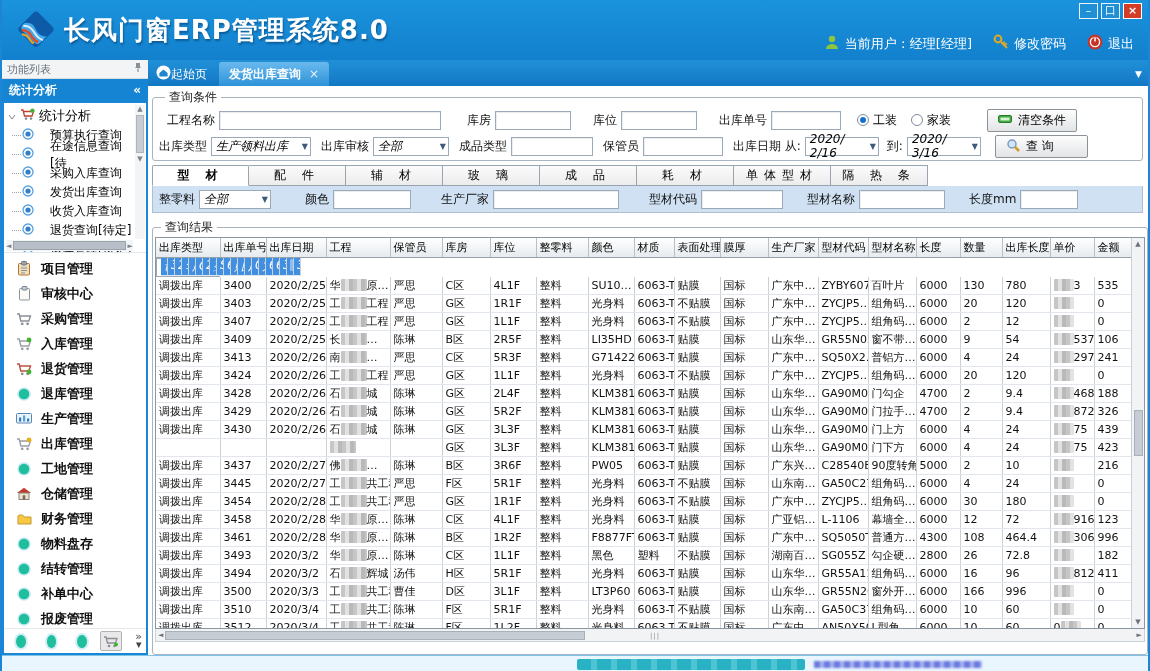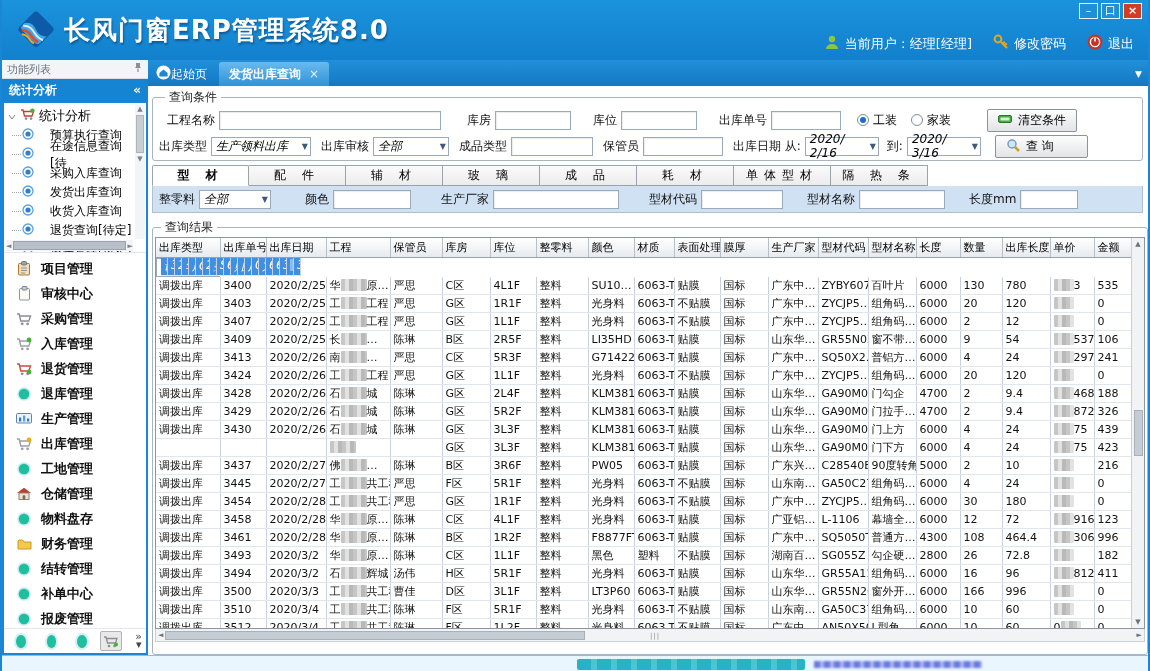--- a/index.html
+++ b/index.html
@@ -319,33 +319,33 @@
                 <svg width="16" height="13">
                   <path d="M1 6 8 0.8 15 6z" fill="#c23b2e"></path>
                   <rect x="3" y="6" width="10" height="6.5" fill="#eae4d2" stroke="#8a8378"></rect>
                   <rect x="6.7" y="8.3" width="2.6" height="4.2" fill="#7d6a55"></rect>
                 </svg>
               </span>
               <span>仓储管理</span>
             </div>
             <div class="menu-item">
               <span class="mi">
+                <svg width="15" height="12">
+                  <path d="M1 3 1 11 14 11 14 4 7.2 4 5.6 2 2 2z" fill="#f6c844" stroke="#c89a2a"></path>
+                </svg>
+              </span>
+              <span>财务管理</span>
+            </div>
+            <div class="menu-item">
+              <span class="mi">
                 <svg width="14" height="14">
                   <circle cx="7" cy="7" r="6" fill="#1fbf9e" stroke="#c4e8f2" stroke-width="1.5"></circle>
                 </svg>
               </span>
               <span>物料盘存</span>
-            </div>
-            <div class="menu-item">
-              <span class="mi">
-                <svg width="15" height="12">
-                  <path d="M1 3 1 11 14 11 14 4 7.2 4 5.6 2 2 2z" fill="#f6c844" stroke="#c89a2a"></path>
-                </svg>
-              </span>
-              <span>财务管理</span>
             </div>
             <div class="menu-item">
               <span class="mi">
                 <svg width="14" height="14">
                   <circle cx="7" cy="7" r="6" fill="#1fbf9e" stroke="#c4e8f2" stroke-width="1.5"></circle>
                 </svg>
               </span>
               <span>结转管理</span>
             </div>
             <div class="menu-item">

